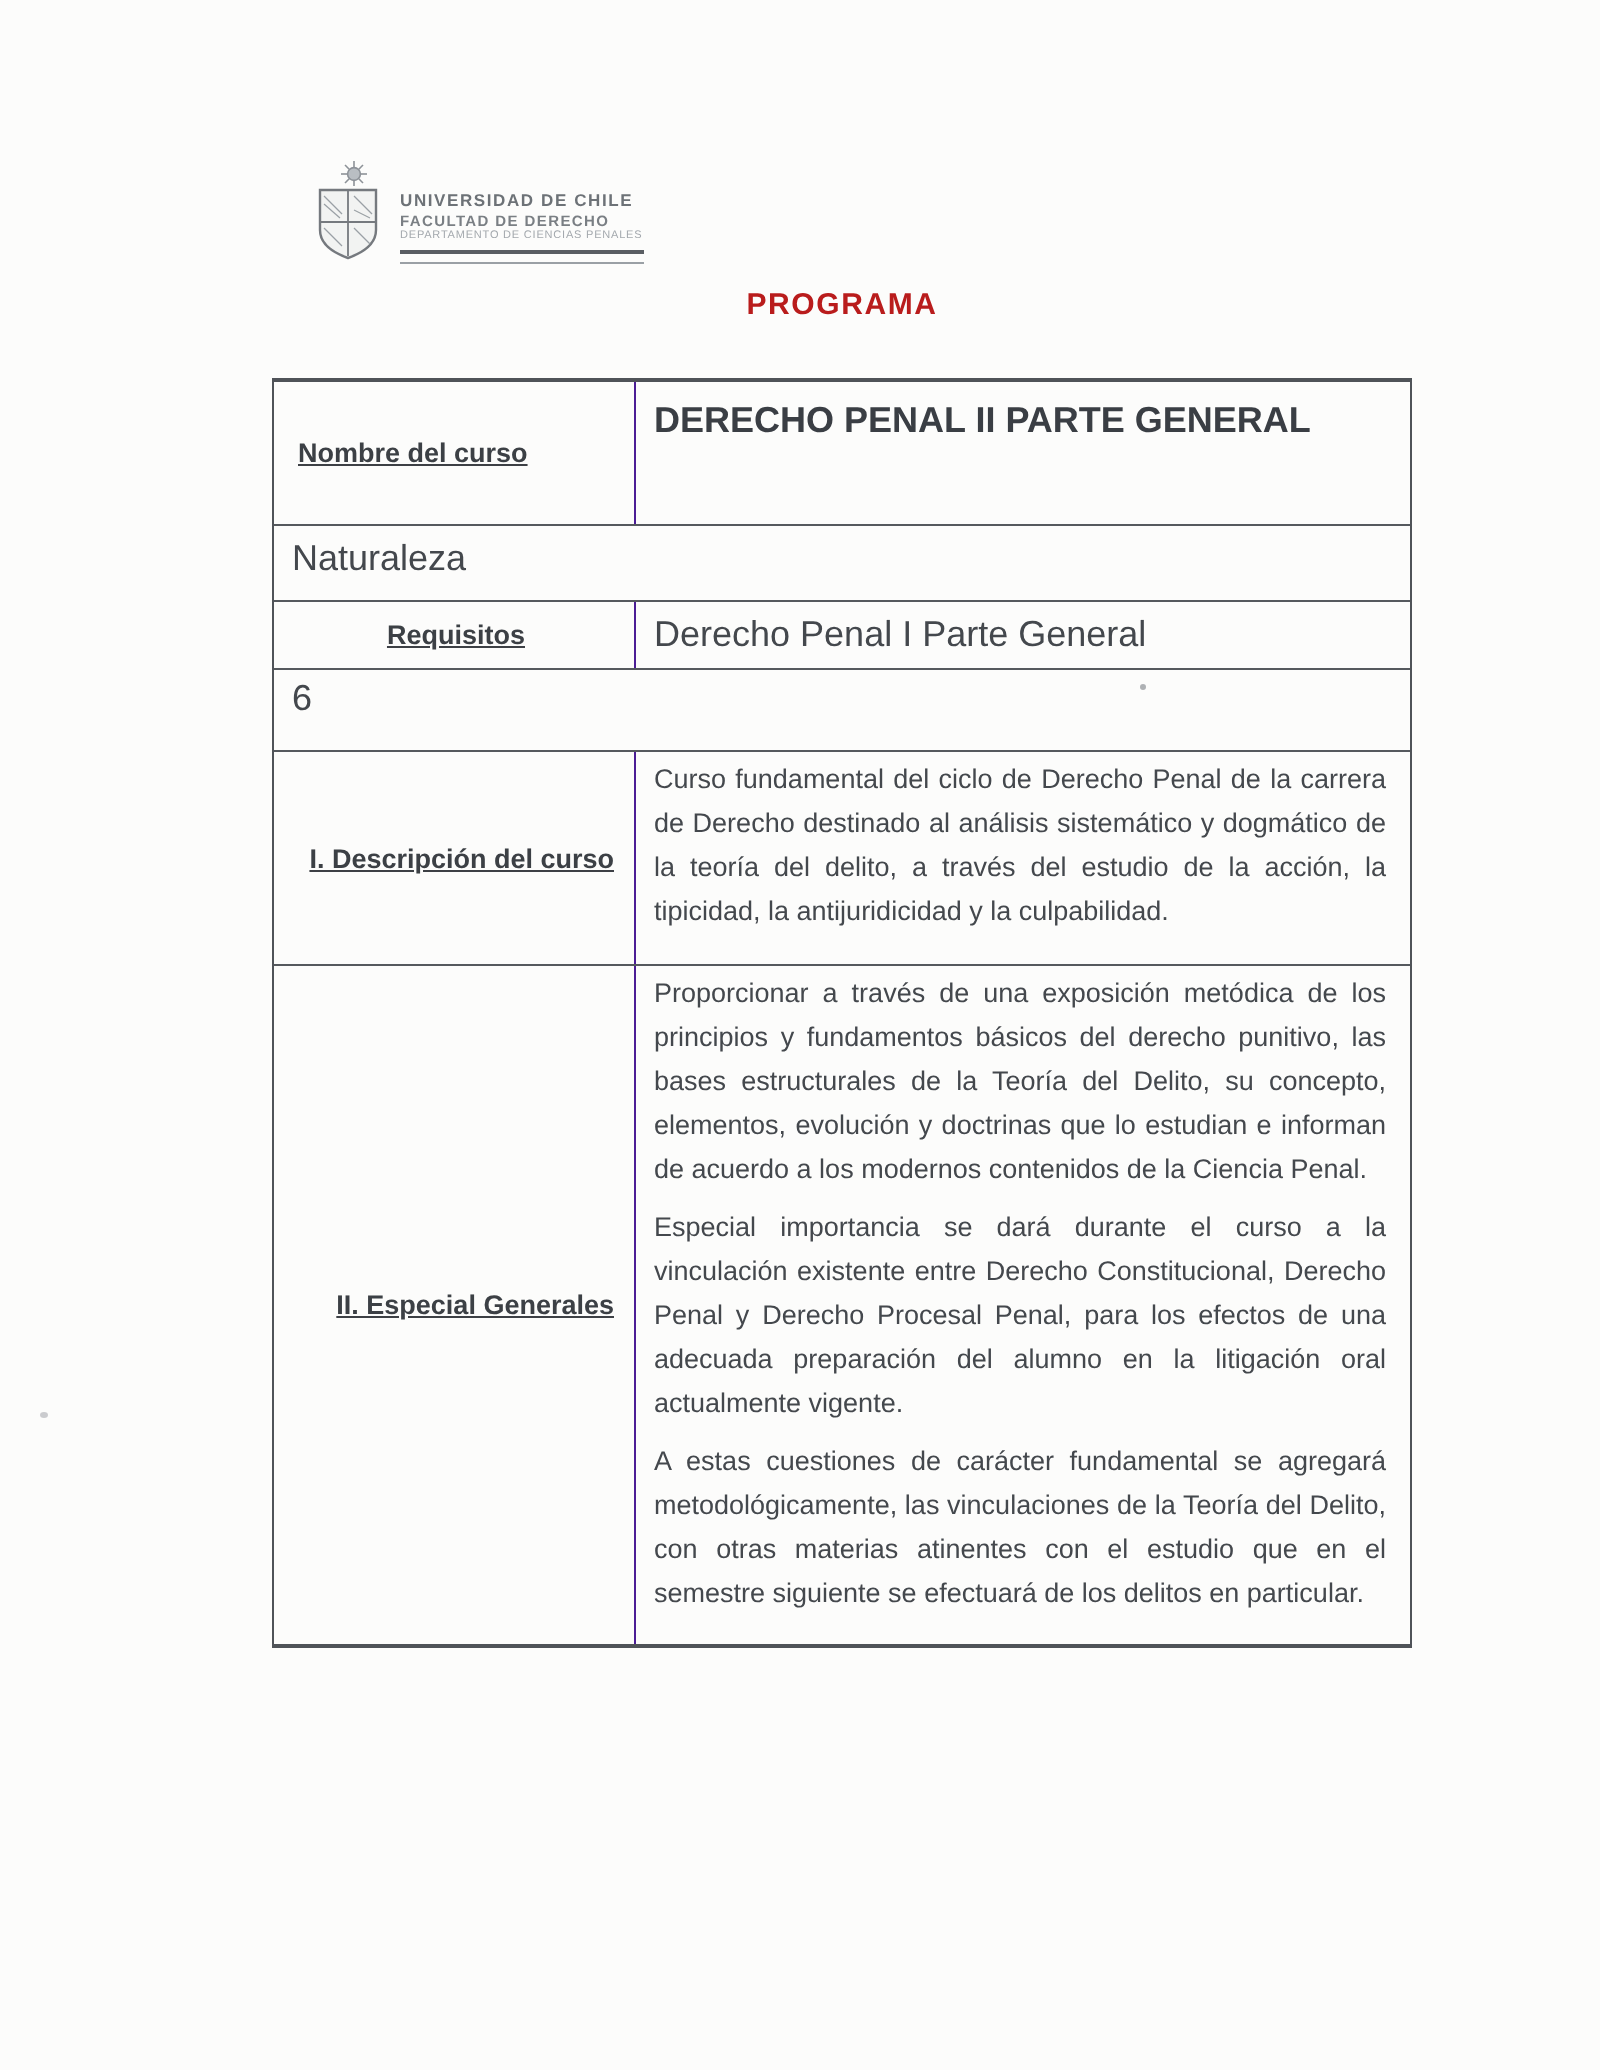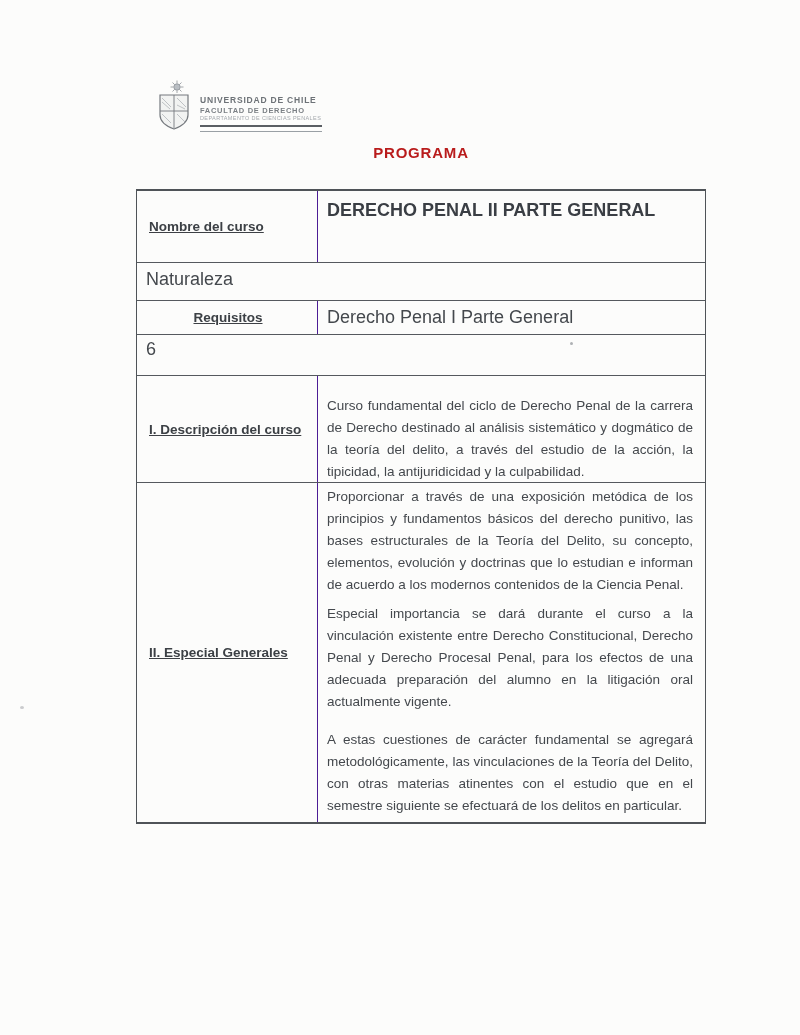--- a/index.html
+++ b/index.html
@@ -100,21 +100,21 @@
   .t-label-cell {
     flex: 0 0 181px;
     box-sizing: border-box;
     border-right: 1px solid #4c1d95;
     padding: 6px 10px 6px 12px;
     display: flex;
     flex-direction: column;
     justify-content: flex-start;
     text-decoration: underline;
   }
-  .t-label-cell.v-center { justify-content: center; }
+  .t-label-cell.v-center { justify-content: center; text-align: right; }
   .t-value-cell {
     flex: 1 1 auto;
     box-sizing: border-box;
     padding: 6px 12px 6px 9px;
   }
   .t-label {
     font-size: 13.5px;
     font-weight: bold;
     color: #3c4045;
     line-height: 17px;
@@ -146,21 +146,21 @@
   .row-creditos .t-label-cell { justify-content: center; text-align: center; }
 
   .para-block { padding-top: 3px; }
   .para {
     margin: 0 0 7px 0;
     font-size: 13.5px;
     line-height: 22px;
     color: #44484d;
     text-align: justify;
   }
-  .para:last-child { margin-bottom: 0; margin-top: 16px; }
+  .para:last-child { margin-bottom: 0; }
 
   
   .speck { position: absolute; background: #8d9196; border-radius: 50%; }
   .speck-1 { left: 570px; top: 342px; width: 3px; height: 3px; opacity: 0.7; }
   .speck-2 { left: 20px;  top: 706px; width: 4px; height: 3px; opacity: 0.45; }
 </style>
 </head>
 <body>
 
 <div class="page">

